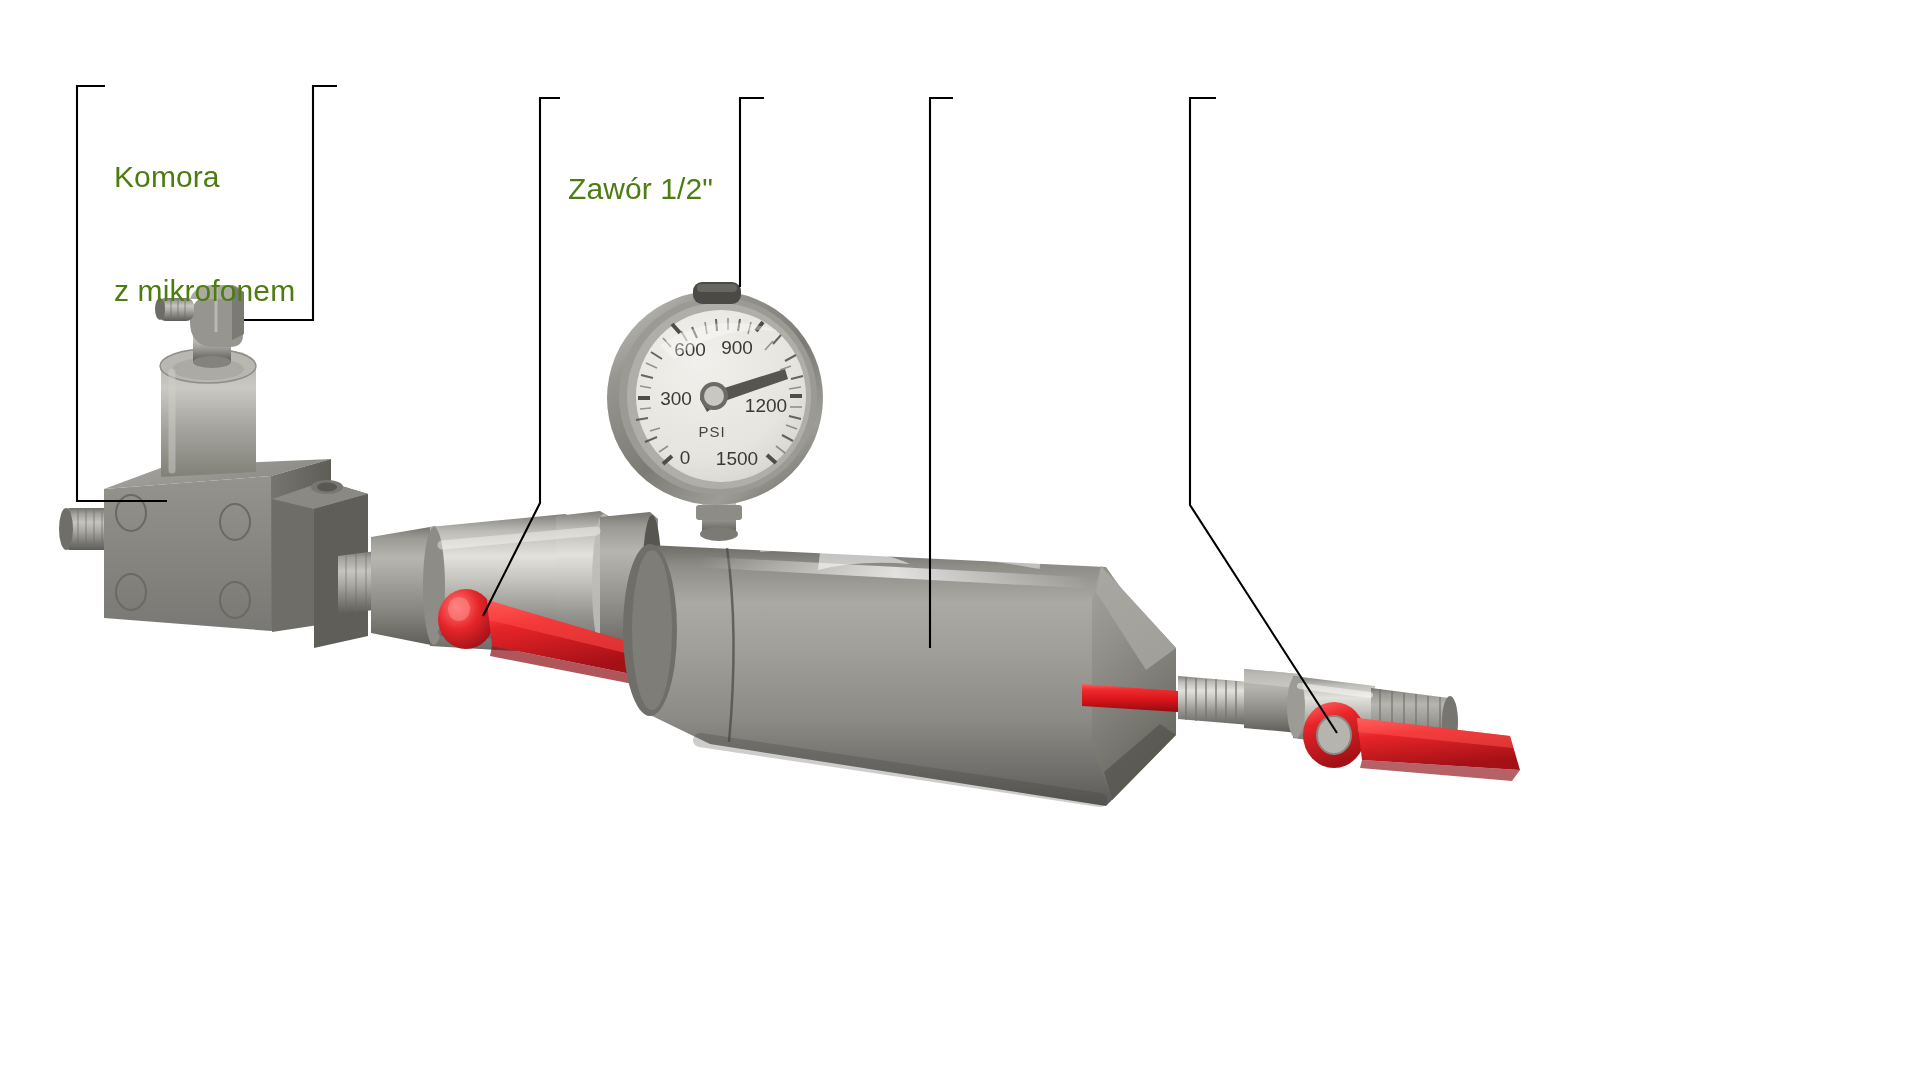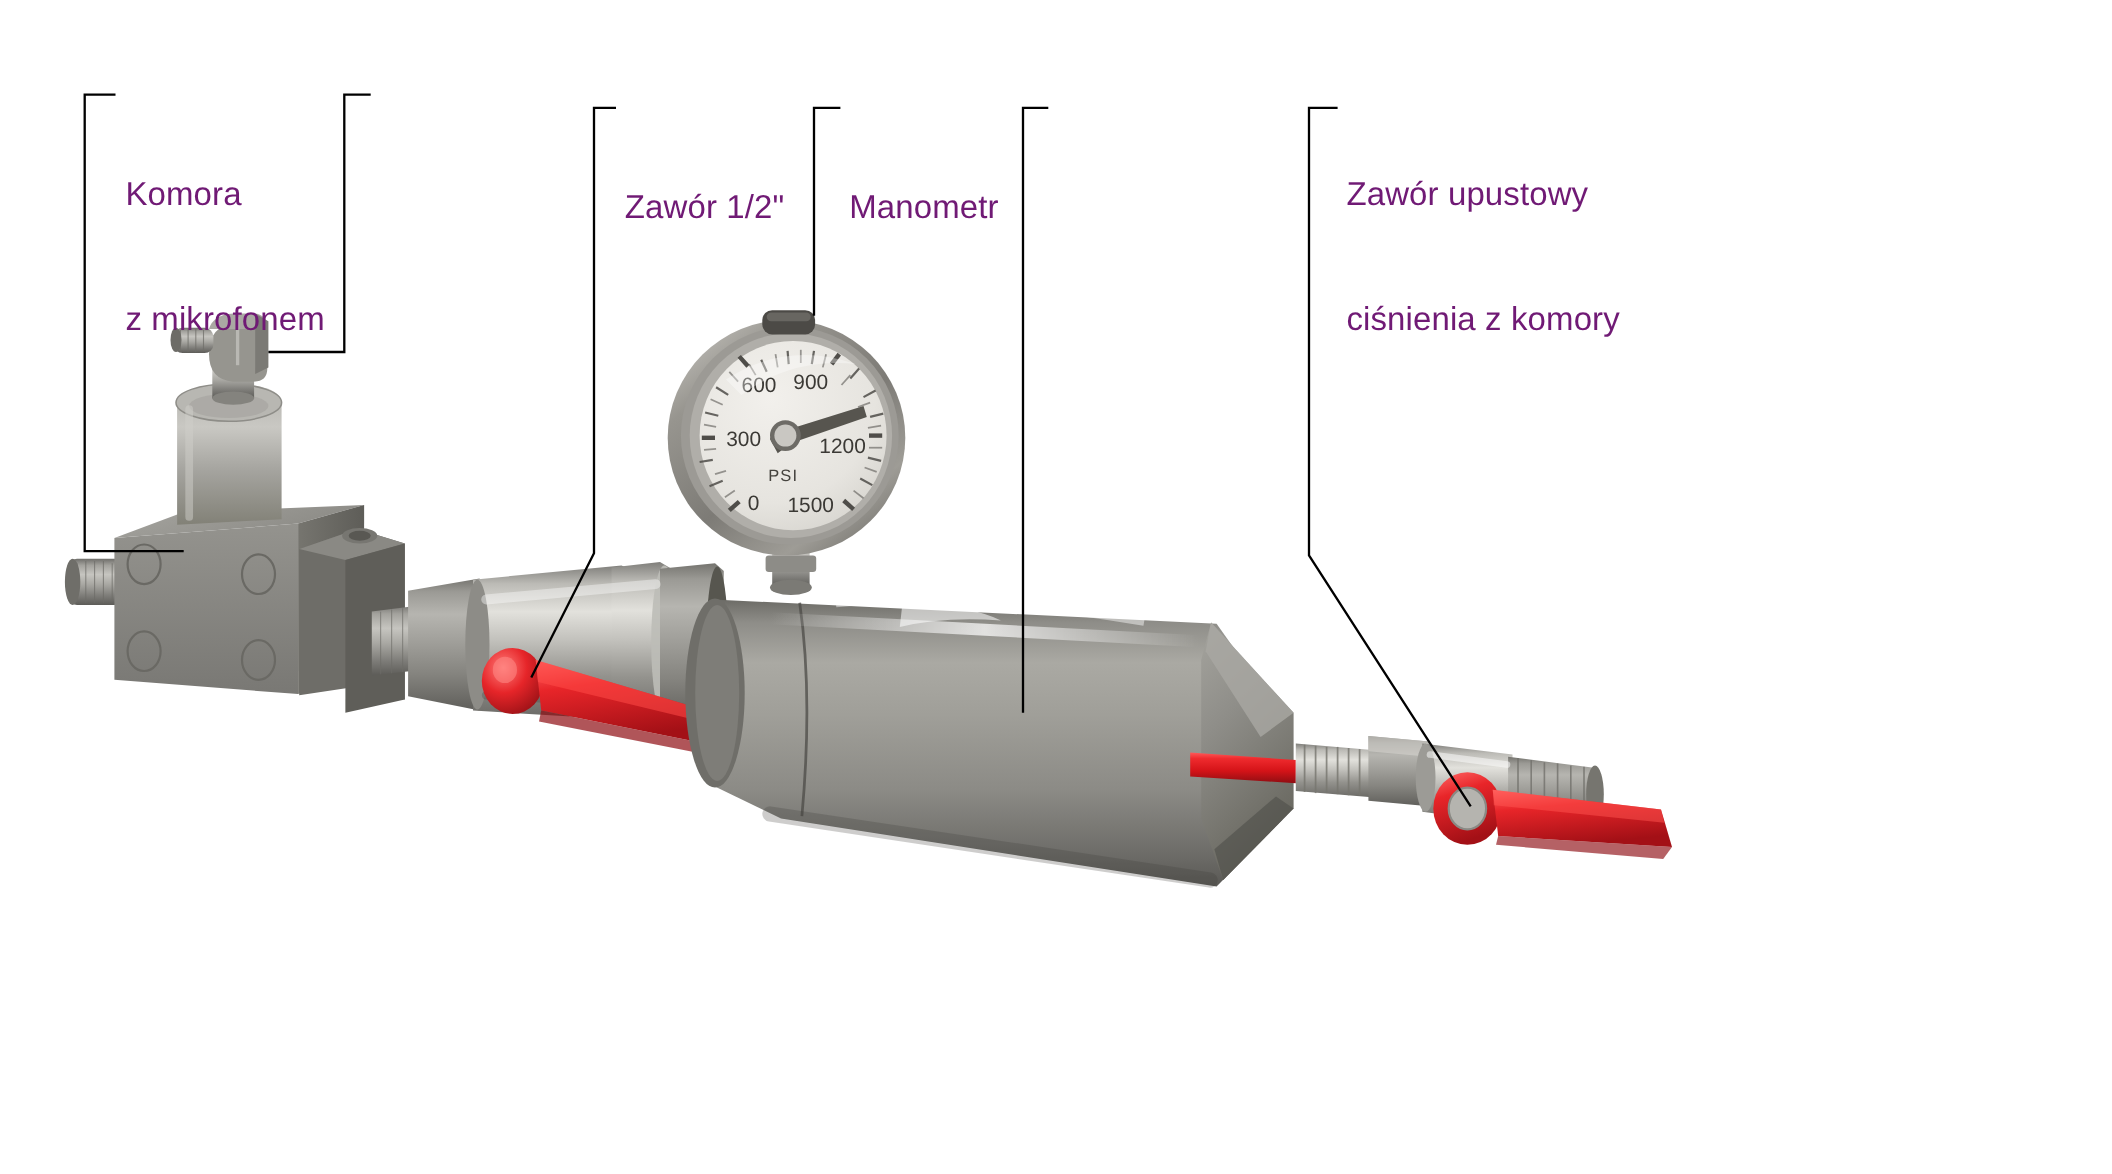--- a/index.html
+++ b/index.html
@@ -8,21 +8,21 @@
     width:1920px;height:1067px;position:relative;overflow:hidden;
     font-family:"Liberation Sans","DejaVu Sans",sans-serif;
     color:#0c0c0c;
   }
   #stage{position:absolute;inset:0;width:1920px;height:1067px;}
   .layer{position:absolute;inset:0;width:1920px;height:1067px;}
   .lbl{
     position:absolute;
     font-size:30px;
     line-height:38px;
-    color:#701a75;
+    color:#4d7c0f;
     white-space:pre;
     letter-spacing:0.1px;
     font-weight:400;
   }
   svg{display:block;}
   .leader{fill:none;stroke:#000000;stroke-width:2.1;stroke-linecap:butt;stroke-linejoin:miter;}
 </style>
 </head>
 <body>
 
@@ -396,23 +396,16 @@
   <div class="lbl" style="left:114px;top:82px;">
     <div>Komora</div>
     <div>z mikrofonem</div>
   </div>
 
 
   <div class="lbl" style="left:568px;top:94px;">
     <div>Zawór 1/2"</div>
   </div>
 
-  <div class="lbl" style="left:772px;top:94px;">
-    <div>Manometr</div>
-  </div>
-
-
-  <div class="lbl" style="left:1224px;top:82px;">
-    <div>Zawór upustowy</div>
-    <div>ciśnienia z komory</div>
-  </div>
+
+
 
 </div>
 
 </body></html>

